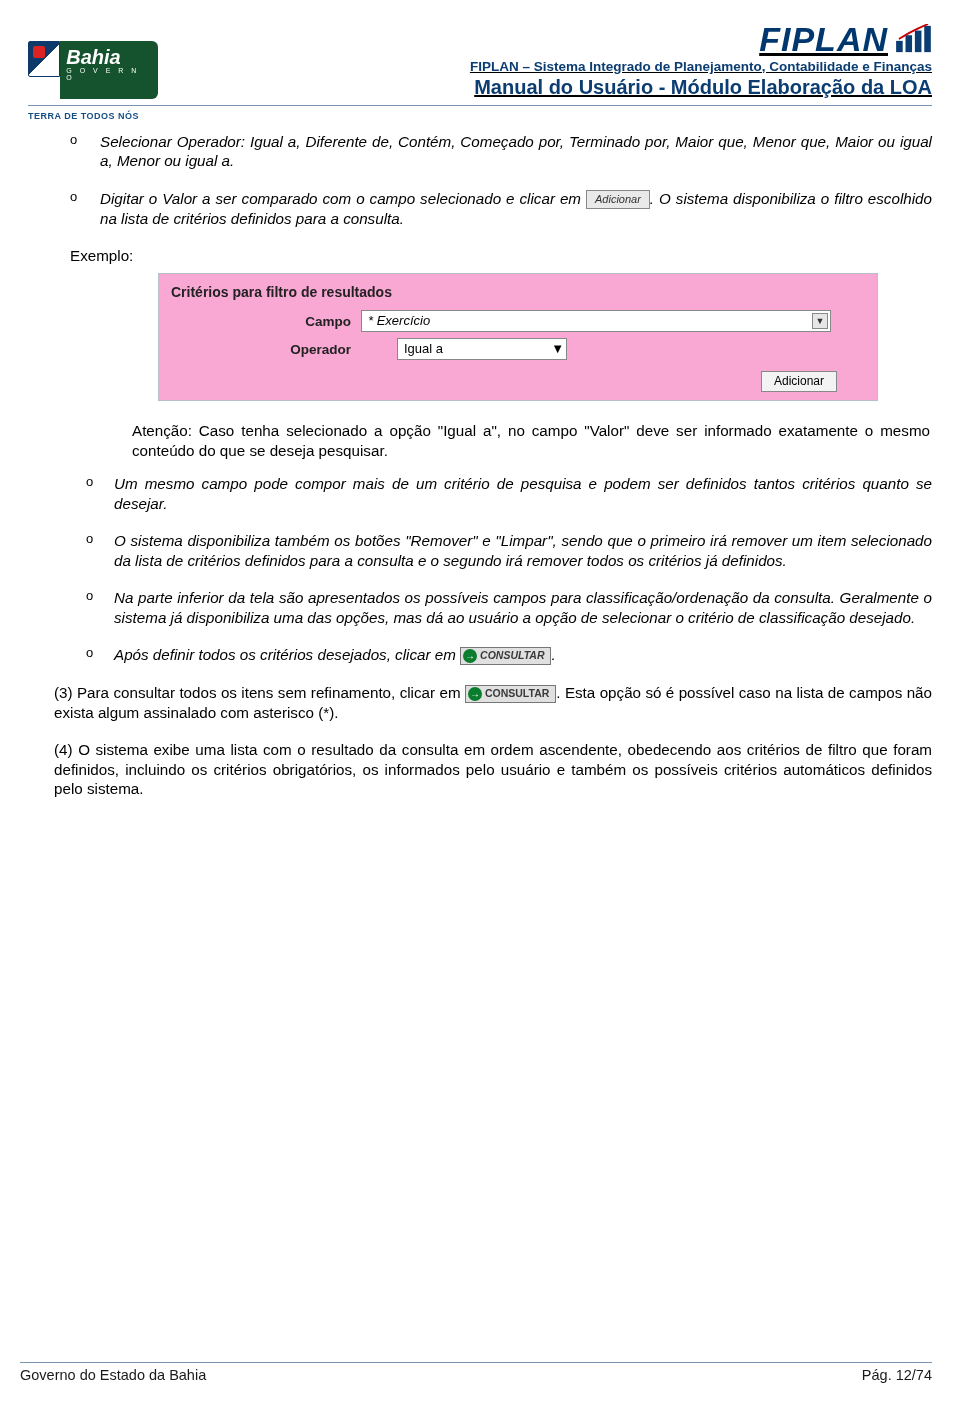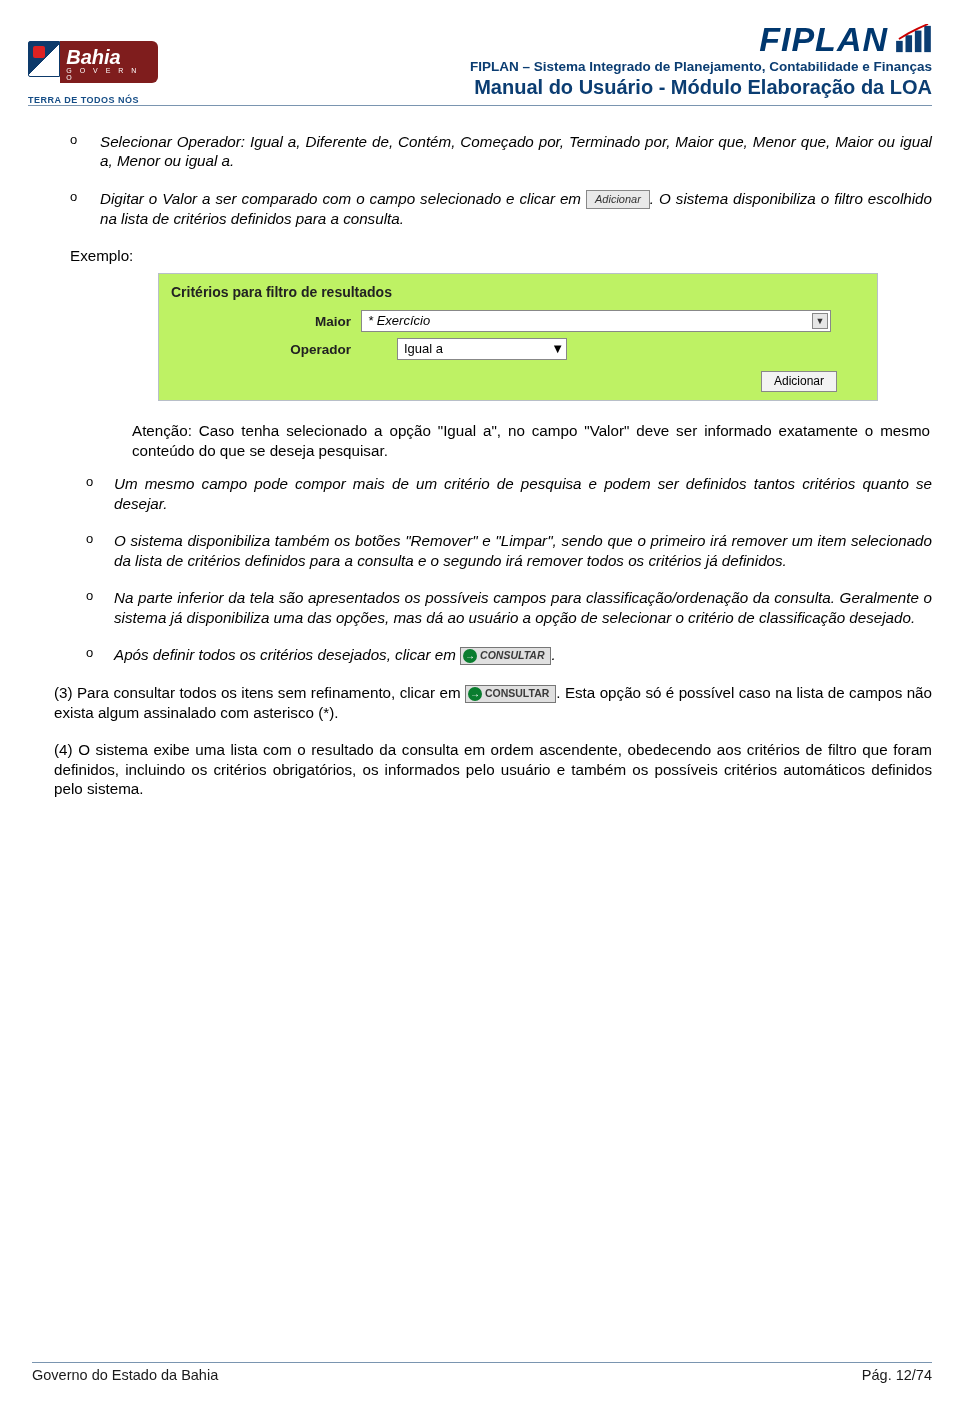--- a/index.html
+++ b/index.html
@@ -35,37 +35,37 @@
     border: 1px solid #0d3a6b;
     border-radius: 2px 0 0 2px;
     position: relative;
   }
   .bahia-flag::after{
     content:"";
     position:absolute; left:4px; top:4px; width:12px; height:12px;
     background:#d22; border-radius:2px;
   }
   .bahia-word {
-    background:#7f1d1d;
+    background:#14532d;
     color:#fff;
     font-style: italic;
     font-weight: bold;
     font-size: 20px;
-    padding: 6px 10px 2px 6px;
+    padding: 6px 10px 18px 6px;
     border-radius: 0 6px 6px 0;
     line-height: 1;
   }
   .bahia-word small{
     display:block; font-size:7px; font-style:normal; letter-spacing:3px; font-weight:normal;
   }
   .bahia-terra {
     font-size:9px; font-weight:bold; color:#154d86; letter-spacing:0.5px;
     margin-top:12px;
   }
-  .header-right { text-align: right; }
+  .header-right { text-align: right; text-decoration: underline; }
   .fiplan-logo {
     color:#00376e;
     font-weight: bold;
     font-style: italic;
     font-size: 34px;
     letter-spacing: 1px;
     line-height: 0.9;
     display:flex; justify-content:flex-end; align-items:center; gap:6px;
   }
   .fiplan-logo svg{ width:38px; height:30px; }
@@ -111,21 +111,21 @@
   }
   .btn-consultar .circ{
     width:14px;height:14px;border-radius:50%;background:#0a7d2f;color:#fff;
     display:inline-flex;align-items:center;justify-content:center;font-size:10px;font-weight:bold;
   }
   .exemplo { margin: 12px 0 8px 42px; }
   
   .filter-panel {
     margin: 8px 0 18px 130px;
     width: 720px;
-    background:#bef264;
+    background:#f9a8d4;
     border:1px solid #b8bfc8;
     padding: 10px 12px 34px 12px;
     position: relative;
     font-size:13px;
   }
   .fp-title { font-weight:bold; font-size:14px; margin-bottom:8px; color:#222;}
   .fp-row { display:flex; align-items:center; margin-bottom:6px; }
   .fp-label { width:190px; text-align:right; padding-right:10px; font-weight:bold; color:#222; font-size:13.5px;}
   .campo-sel { width: 470px; display:flex; justify-content:space-between; align-items:center; border:1px solid #888; background:#fff; height:22px; padding:0 2px 0 6px;font-style:italic;}
   .campo-sel .arrow{ width:16px;height:16px;border:1px solid #888;background:#e6e6e6;display:flex;align-items:center;justify-content:center;font-size:9px;color:#333;}
@@ -135,21 +135,21 @@
     position:absolute; right:40px; bottom:8px;
     background:#f3f3f3; border:1px solid #888; font-size:12px;
     padding:2px 12px;
   }
   .nested { padding-left: 58px; }
   .nested .li { gap:14px; }
   .atencao { margin: 20px 0 14px 104px; text-align: justify; padding-right:2px;}
   .para { margin: 0 0 18px 26px; text-align: justify; }
   
   .footer {
-    position:absolute; left:32px; right:28px; bottom:26px;text-align:center;
+    position:absolute; left:20px; right:28px; bottom:26px;text-align:center;
   }
   .footer-rule { border:0; border-top:1px solid #7a95b0; margin-bottom:4px;}
   .footer-row { display:flex; justify-content:space-between; font-size:14.5px; color:#1a1a1a;}
 </style>
 </head>
 <body>
 
 <div class="page">
 
   <div class="header">
@@ -193,21 +193,21 @@
           <span class="btn-gray">Adicionar</span><span>. O sistema disponibiliza o filtro escolhido na lista de critérios definidos para a consulta.</span>
         </div>
       </div>
     </div>
 
     <div class="exemplo">Exemplo:</div>
 
     <div class="filter-panel">
       <div class="fp-title">Critérios para filtro de resultados</div>
       <div class="fp-row">
-        <div class="fp-label">Maior</div>
+        <div class="fp-label">Campo</div>
         <div class="campo-sel">
           <span>* Exercício</span>
           <span class="arrow">▼</span>
         </div>
       </div>
       <div class="fp-row">
         <div class="fp-label">Operador</div>
         <div class="op-sel">
           <span>Igual a</span>
           <span class="arrow">▼</span>

